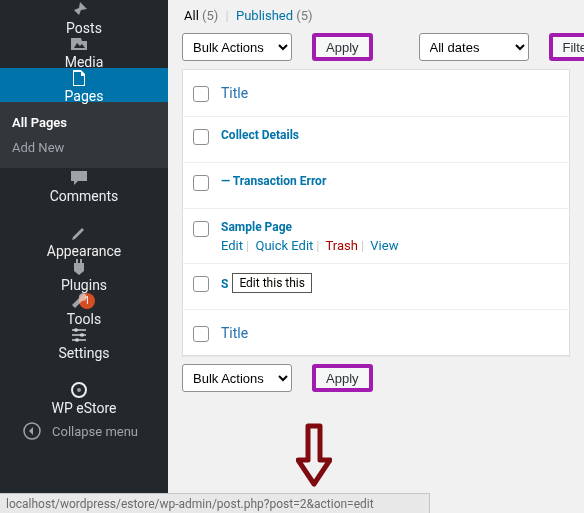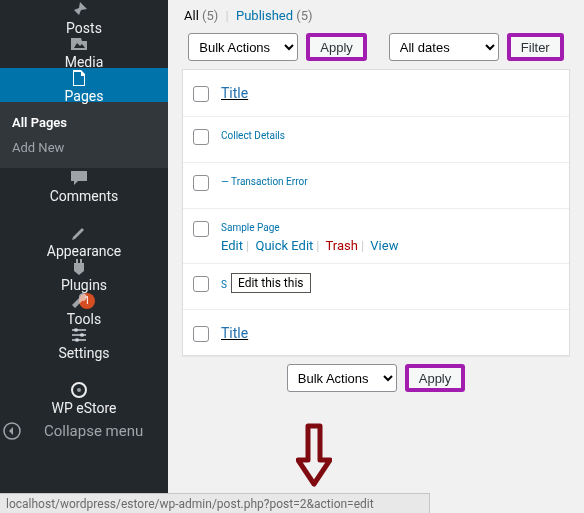--- a/index.html
+++ b/index.html
@@ -104,23 +104,22 @@
     color: #fff;
     margin-left: 6px;
     padding: 0 4px;
   }
   .collapse-item {
     color: var(--wp-text-muted);
     cursor: pointer;
     height: 34px;
     display: flex;
     align-items: center;
-    padding: 0 2px;
-    font-size: 15px;
-    gap: 12px;
+    padding: 0 22px;
+    font-size: 13px;
   }
 
   
   .content {
     position: absolute;
     left: 168px;
     top: 0;
     right: 0;
     height: 100%;
     padding: 6px 14px 0 14px;
@@ -128,23 +127,22 @@
 
   .sub-links { padding: 2px 0 8px 2px; color:#666; }
   .sub-links .link { color:#000; cursor:pointer; }
   .sub-links .link.pub { color: var(--wp-link); cursor:pointer; }
   .sub-links .count { color:#777; }
   .sub-links .sep { color:#ccc; padding:0 4px; }
 
   .tablenav {
     display:flex;
     align-items:center;
-    gap:8px;
+    gap:20px;
     margin: 2px 0 8px 0;
-    justify-content: center;
   }
   select.wp-select, .wp-select {
     font-size:13px;
     height:28px;
     padding:0 6px;
     border:1px solid #8c8f94;
     background:#fff;
     border-radius:3px;
     min-width:110px;
   }
@@ -170,42 +168,41 @@
     display:flex;
     align-items:flex-start;
     padding:10px 10px;
     border-top:1px solid #eee;
     min-height:46px;
   }
   .list-row.header, .list-row.footer {
     background:#fff;
     font-weight:400;
     align-items:center;
-    text-decoration:underline;
   }
   .list-row:first-child { border-top:none; }
   .chk-col { flex:0 0 28px; padding-top:2px; }
   .chk {
     width:16px; height:16px;
     border:1px solid #8c8f94;
     border-radius:3px;
     background:#fff;
     display:block;
     cursor:pointer;
   }
   .title-col { flex:1 1 auto; }
   .title-head {
     color: var(--wp-link-bright);
     font-size:14px;
     cursor:pointer;
   }
   .row-title {
     color: var(--wp-link);
-    font-weight:400;
-    font-size:10px;
+    font-weight:700;
+    font-size:12px;
     cursor:pointer;
   }
   .row-actions {
     margin-top:4px;
     font-size:13px;
     color:#646970;
   }
   .row-actions .act { color: var(--wp-link); cursor:pointer; }
   .row-actions .act.trash { color: var(--wp-red); }
   .row-actions .asep { color:#ccc; padding:0 3px; }

